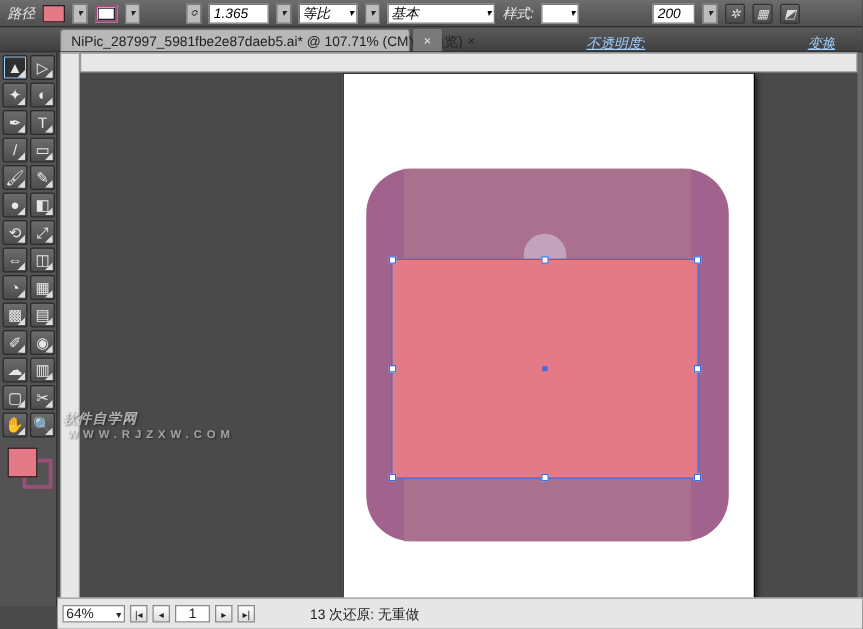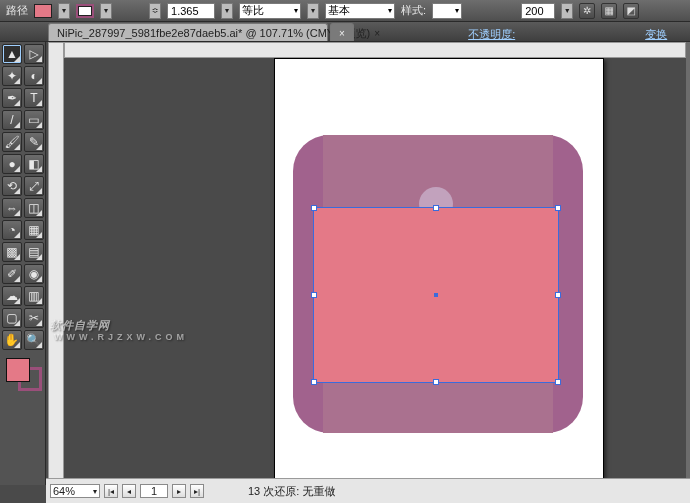--- a/index.html
+++ b/index.html
@@ -1,23 +1,23 @@
 <!DOCTYPE html>
 <html><head>
 <meta charset="utf-8">
 <style>
   * { box-sizing: border-box; margin: 0; padding: 0; font-family: "Microsoft YaHei", SimSun, Arial, sans-serif; font-size: 11px; user-select: none; }
   body { background: #4a4a4a; width: 690px; height: 503px; overflow: hidden; }
-  .top-bar { height: 22px; background: linear-gradient(#6d6d6d,#4f4f4f); display: flex; align-items: center; gap: 6px; padding: 0 6px; color: #e8e8e8; border-bottom: 1px solid #2a2a2a; }
+  .top-bar { height: 22px; background: linear-gradient(#6d6d6d,#4f4f4f); display: flex; align-items: center; gap: 6px; padding: 0 6px; color: #e8e8e8; border-bottom: 1px solid #2a2a2a; font-style: italic; }
   .swatch-fill { width: 18px; height: 14px; background: #e47987; border: 1px solid #222; }
   .swatch-stroke { width: 18px; height: 14px; background: #fff; border: 2px solid #9a4f7a; box-shadow: inset 0 0 0 1px #222; }
   .tb-label { color: #e8e8e8; }
   .num-input { width: 48px; height: 16px; background: #fff; color: #000; border: 1px solid #7a7a7a; padding: 0 3px; line-height:14px; }
   .tb-drop { width: 12px; height: 16px; background: #bdbdbd; border: 1px solid #7a7a7a; display: inline-flex; align-items: center; justify-content: center; color:#222; font-size:8px; }
-  .combo { width: 62px; height: 16px; background: #fff; color:#000; border:1px solid #7a7a7a; display:flex; align-items:center; justify-content:space-between; padding:0 2px; }
+  .combo { width: 47px; height: 16px; background: #fff; color:#000; border:1px solid #7a7a7a; display:flex; align-items:center; justify-content:space-between; padding:0 2px; }
   .combo .arr { font-size:8px; }
   .link { color:#9fcfff; text-decoration: underline; margin-top: 48px; }
   .icon-btn { width:16px; height:16px; border:1px solid #333; background:linear-gradient(#6a6a6a,#4a4a4a); display:inline-flex; align-items:center; justify-content:center; color:#ddd; font-size:10px; border-radius:2px; }
   .tabs-bar { height: 20px; background: linear-gradient(#5a5a5a,#3f3f3f); display:flex; align-items:flex-end; padding-left: 48px; border-bottom:1px solid #2a2a2a; }
   .doc-tab { height: 18px; background: #b8b8b8; color:#222; padding: 2px 8px 0 8px; font-size: 10px; border:1px solid #777; border-bottom:none; border-radius: 3px 3px 0 0; margin-right:2px; display:flex; align-items:center; gap:4px; max-width:280px; white-space:nowrap; }
   .doc-tab.inactive { background:#7a7a7a; color:#eee; }
   .doc-tab .close { font-size:10px; }
   .main { position:absolute; top:42px; left:0; right:0; bottom:18px; display:flex; }
   .tool-col { width: 46px; background:#535353; border-right:1px solid #2a2a2a; padding:2px; display:grid; grid-template-columns: 20px 20px; gap:2px; align-content:start; }
   .tool { width:20px; height:20px; background:linear-gradient(#6c6c6c,#4d4d4d); border:1px solid #2a2a2a; border-radius:2px; display:flex; align-items:center; justify-content:center; color:#e8e8e8; font-size:12px; position:relative; }
@@ -30,21 +30,21 @@
   .ruler-left { position:absolute; left:48px; top:0; bottom:0; width:16px; background:#e8e8e8; border:1px solid #999; }
   .ruler-corner { position:absolute; left:48px; top:0; width:16px; height:16px; background:#e8e8e8; border:1px solid #999; }
   .canvas-wrap { position:absolute; left:64px; top:16px; right:4px; bottom:0; background:#4a4a4a; overflow:hidden; }
   .artboard { position:absolute; left:210px; top:0; width:330px; height:460px; background:#fff; border:1px solid #000; box-shadow: 2px 2px 4px rgba(0,0,0,0.5); }
   .shape1 { position:absolute; left:18px; top:76px; width:290px; height:298px; background:#a1628d; border-radius:36px; }
   .shape1-inner { position:absolute; left:48px; top:76px; width:230px; height:298px; background:#aa718f; }
   .circle { position:absolute; left:144px; top:128px; width:34px; height:34px; background:#c2a2bd; border-radius:50%; }
   .rect-sel { position:absolute; left:38px; top:148px; width:246px; height:176px; background:#e47987; border:1px solid #3b6bdc; }
   .handle { position:absolute; width:6px; height:6px; background:#fff; border:1px solid #3b6bdc; margin:-3px; }
   .hcenter { position:absolute; left:50%; top:50%; width:4px; height:4px; margin:-2px; background:#3b6bdc; }
-  .watermark { position:absolute; left:50px; top:260px; color:rgba(255,255,255,0.6); font-size:30px; font-weight:bold; font-style:italic; text-shadow:1px 1px 2px rgba(0,0,0,0.5); letter-spacing:1px; pointer-events:none; }
+  .watermark { position:absolute; left:50px; top:270px; color:rgba(255,255,255,0.6); font-size:30px; font-weight:bold; font-style:italic; text-shadow:1px 1px 2px rgba(0,0,0,0.5); letter-spacing:1px; pointer-events:none; }
   .watermark small { display:block; font-size:9px; letter-spacing:4px; font-style:normal; opacity:.85; margin-top:-4px; margin-left:4px; }
   .status-bar { position:absolute; left:46px; right:0; bottom:0; height:18px; background:#e6e6e6; border-top:1px solid #9a9a9a; display:flex; align-items:center; gap:4px; padding:12px 4px; color:#222; }
   .zoom-box { width:50px; height:14px; border:1px solid #8a8a8a; background:#fff; padding:0 2px; display:flex; justify-content:space-between; align-items:center; }
   .nav-btn { width:14px; height:14px; border:1px solid #8a8a8a; background:linear-gradient(#fff,#ddd); display:inline-flex; align-items:center; justify-content:center; font-size:8px; }
   .page-box { width:28px; height:14px; border:1px solid #8a8a8a; background:#fff; text-align:center; }
   .scrollbar-v { position:absolute; right:0; top:42px; bottom:18px; width:4px; background:#6c6c6c; }
 </style>
 </head>
 <body>
 
@@ -56,21 +56,21 @@
   <span class="tb-drop">▾</span>
   <span class="tb-label link">描边:</span>
   <span class="tb-drop">≎</span>
   <span class="num-input">1.365</span>
   <span class="tb-drop">▾</span>
   <div class="combo">
       <span>等比</span>
       <span class="arr">▾</span>
     </div>
   <span class="tb-drop">▾</span>
-  <div class="combo" style="width:70px">
+  <div class="combo" style="width:86px">
       <span>基本</span>
       <span class="arr">▾</span>
     </div>
   <span class="tb-label">样式:</span>
   <div class="combo" style="width:30px">
       <span></span>
       <span class="arr">▾</span>
     </div>
   <span class="tb-label link">不透明度:</span>
   <span class="num-input" style="width:34px">200</span>

